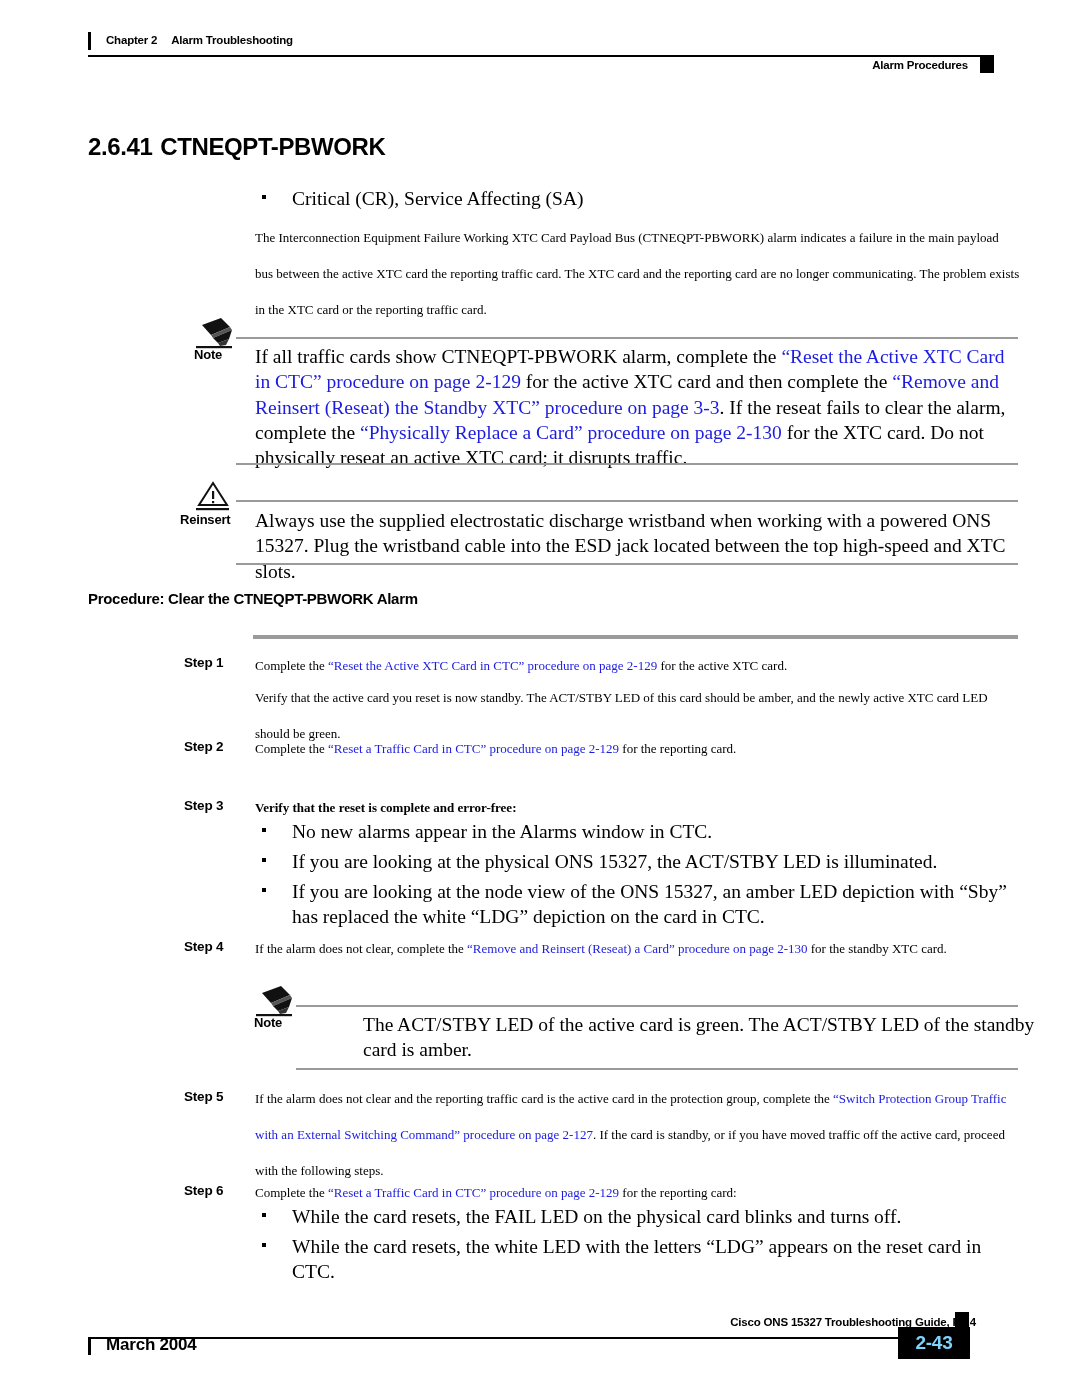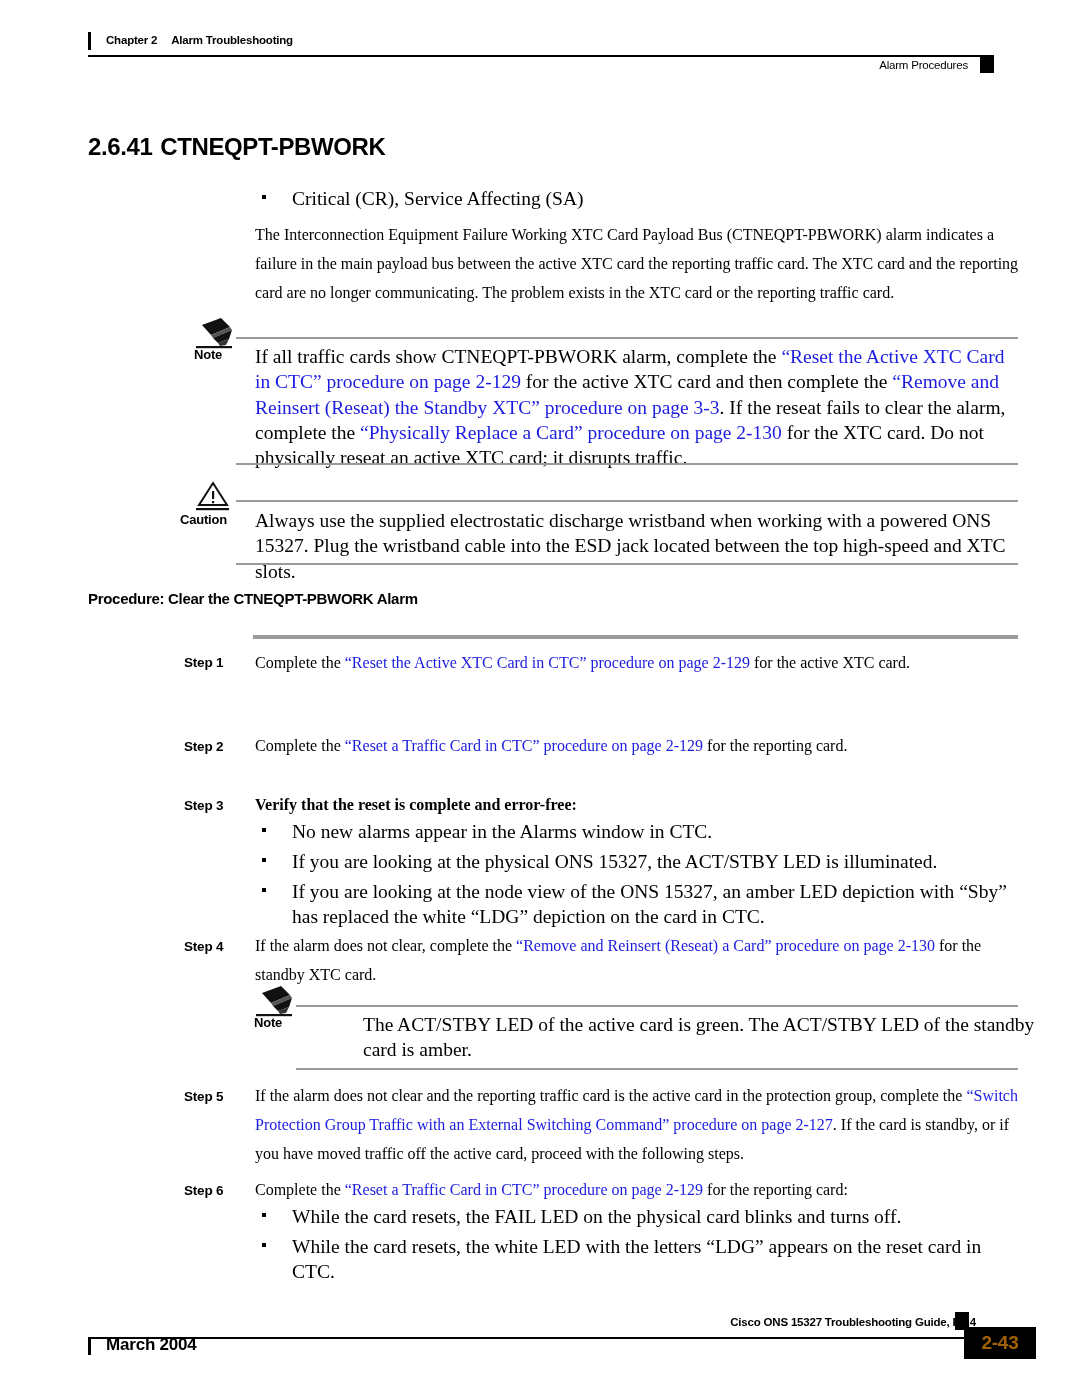--- a/index.html
+++ b/index.html
@@ -50,21 +50,21 @@
     top: 21px;
     width: 906px;
     height: 1.5px;
     background: #000000;
   }
   .header-right {
     position: absolute;
     right: 26px;
     top: 25px;
     font-family: "Liberation Sans", sans-serif;
-    font-weight: normal;
+    font-weight: bold;
     font-size: 11.5px;
     letter-spacing: -0.2px;
     white-space: nowrap;
   }
   .header-square {
     position: absolute;
     right: 0px;
     top: 22px;
     width: 14px;
     height: 17px;
@@ -80,22 +80,22 @@
     font-weight: bold;
     font-size: 24px;
     letter-spacing: -0.4px;
     white-space: nowrap;
   }
   .section-title .num { margin-right: 8px; }
 
   
   .body-text {
     position: absolute;
-    font-size: 16px;
-    line-height: 29px;
+    font-size: 13px;
+    line-height: 36px;
     text-align: left;
   }
 
   
   .bullet-row {
     position: absolute;
     font-size: 19.5px;
     line-height: 25.3px;
   }
   .bullet-row .dot {
@@ -207,26 +207,26 @@
     left: 106px;
     top: 1335px;
     font-family: "Liberation Sans", sans-serif;
     font-weight: bold;
     font-size: 17px;
     letter-spacing: -0.2px;
     white-space: nowrap;
   }
   .pagenum-box {
     position: absolute;
-    left: 964px;
+    left: 898px;
     top: 1327px;
     width: 72px;
     height: 32px;
     background: #000000;
-    color: #a16207;
+    color: #7dd3fc;
     font-family: "Liberation Sans", sans-serif;
     font-weight: bold;
     font-size: 19px;
     display: flex;
     align-items: center;
     justify-content: center;
     letter-spacing: -0.3px;
   }
 </style>
 </head>
@@ -277,34 +277,35 @@
   <div class="adm" style="left:0px; top:0px;">
     <svg class="icon-caution" style="left:196px; top:480px;" width="40" height="36" viewBox="0 0 40 36">
       <g>
         <path d="M17 3 L31 25 L3 25 Z" fill="none" stroke="#111111" stroke-width="2"></path>
         <rect x="16" y="11" width="2.2" height="8" fill="#111111"></rect>
         <rect x="16" y="21" width="2.2" height="2.2" fill="#111111"></rect>
         <rect x="0" y="28" width="33" height="2.2" fill="#111111"></rect>
       </g>
     </svg>
     <div class="adm-rule-top" style="left:236px; top:500px; width:782px;"></div>
-    <div class="adm-label" style="left:180px; top:512px;">Caution</div>
+    <div class="adm-label" style="left:180px; top:512px;">Reinsert</div>
     <div class="adm-body" style="left:255px; top:508px; width:765px;">Always use the supplied electrostatic discharge wristband when working with a powered ONS 15327. Plug the wristband cable into the ESD jack located between the top high-speed and XTC slots.</div>
     <div class="adm-rule-bottom" style="left:236px; top:563px; width:782px;"></div>
   </div>
 
   <div class="proc-heading" style="top:590px;">
     <span>Procedure:</span>&nbsp;<span>Clear the CTNEQPT-PBWORK Alarm</span>
   </div>
   <div class="proc-rule" style="left:253px; top:635px; width:765px;"></div>
 
   <div class="step-label" style="left:184px; top:655px;">Step 1</div>
   <div class="body-text" style="left:255px; top:648px; width:765px;">
     <span>Complete the </span><span class="lnk">“Reset the Active XTC Card in CTC” procedure on page 2-129</span><span> for the active XTC card.</span>
   </div>
+  <div class="body-text" style="left:255px; top:680px; width:765px;">Verify that the active card you reset is now standby. The ACT/STBY LED of this card should be amber, and the newly active XTC card LED should be green.</div>
 
   <div class="step-label" style="left:184px; top:739px;">Step 2</div>
   <div class="body-text" style="left:255px; top:731px; width:765px;">
     <span>Complete the </span><span class="lnk">“Reset a Traffic Card in CTC” procedure on page 2-129</span><span> for the reporting card.</span>
   </div>
 
   <div class="step-label" style="left:184px; top:798px;">Step 3</div>
   <div class="body-text" style="left:255px; top:790px; width:765px;font-weight:bold;">Verify that the reset is complete and error-free:</div>
 
   <div class="bullet-row" style="left:262px; top:819px; width:750px;">

